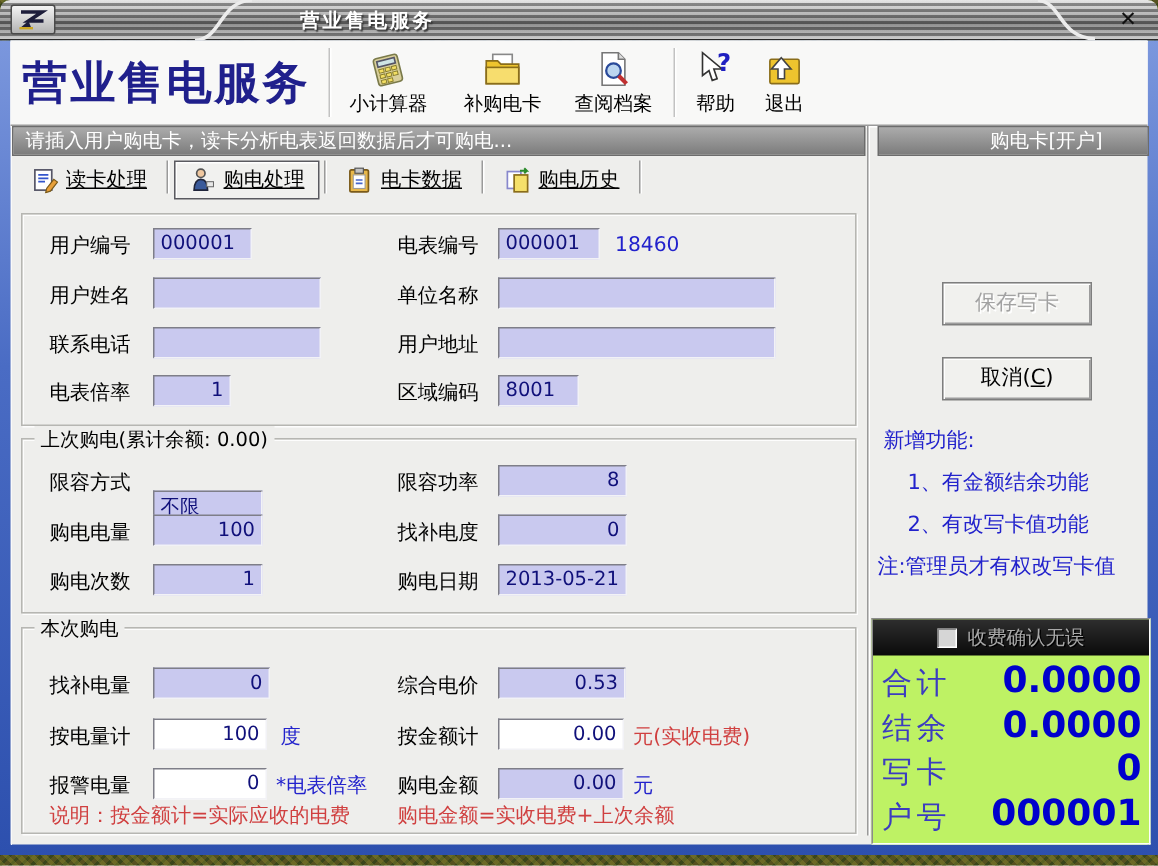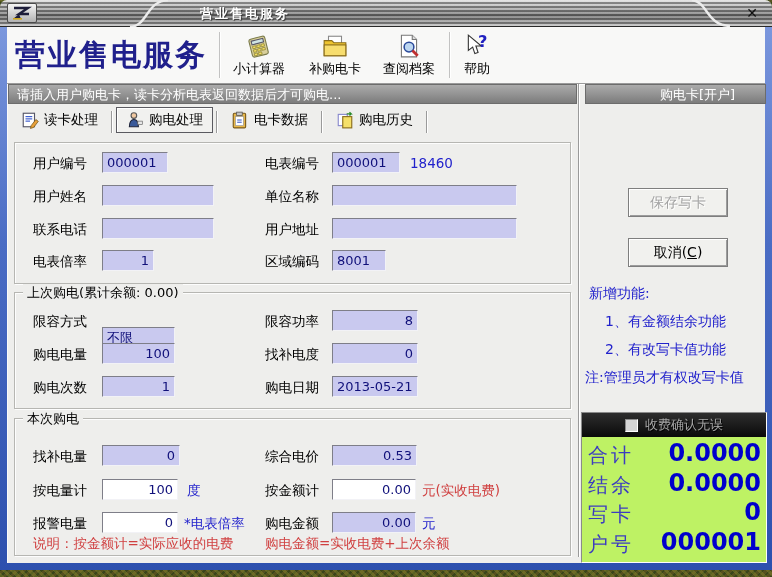--- a/index.html
+++ b/index.html
@@ -80,21 +80,21 @@
     color:#fff; font-size:13px; line-height:20px;
     border:1px solid #6c6c6c;
     padding-left:44px;
   }
   .status-left { left:1px; width:569px; padding-left:8px; }
   .status-right { left:578px; width:181px; text-align:center; }
 
   
   .tabbar {
     position:absolute; left:4px; top:80px; height:26px;
-    display:flex; align-items:flex-end;
+    display:flex; align-items:flex-start;text-decoration:underline;
   }
   .tab {
     display:flex; align-items:center; gap:5px; padding:2px 9px; height:26px;
     font-size:13.5px; color:#000; cursor:default; border:1px solid transparent;
   }
   .tab.selected {
     border:1px solid #5a5a60; background:#f1f1ef;
     box-shadow:inset 1px 1px 0 #ffffff;
   }
   .tab svg { width:18px; height:18px; }
@@ -231,20 +231,27 @@
       <div class="tb-sep" style="left:442px"></div>
 
       <div class="tool-btn" style="left:448px;width:44px">
         <svg viewBox="0 0 24 24">
           <path d="M4 2 v14 l4-3 2 6 3-1-2-6 5 0 z" fill="#fff" stroke="#333"></path>
           <text x="13" y="13" font-size="15" fill="#2020c0" font-weight="bold" font-family="DejaVu Sans">?</text>
         </svg>
         <span>帮助</span>
       </div>
 
+      <div class="tool-btn" style="left:494px;width:44px">
+        <svg viewBox="0 0 24 24">
+          <rect x="3" y="6" width="18" height="15" rx="1" fill="#eec42e" stroke="#8a6d1a"></rect>
+          <path d="M8 18 v-6 h-4 l6-7 6 7 h-4 v6 z" fill="#fff" stroke="#444"></path>
+        </svg>
+        <span>退出</span>
+      </div>
     </div>
 
     <div class="statusbar status-left">
       <span>请插入用户购电卡，读卡分析电表返回数据后才可购电...</span>
     </div>
     <div class="statusbar status-right">
       <span>购电卡[开户]</span>
     </div>
 
     <div class="tabbar">

